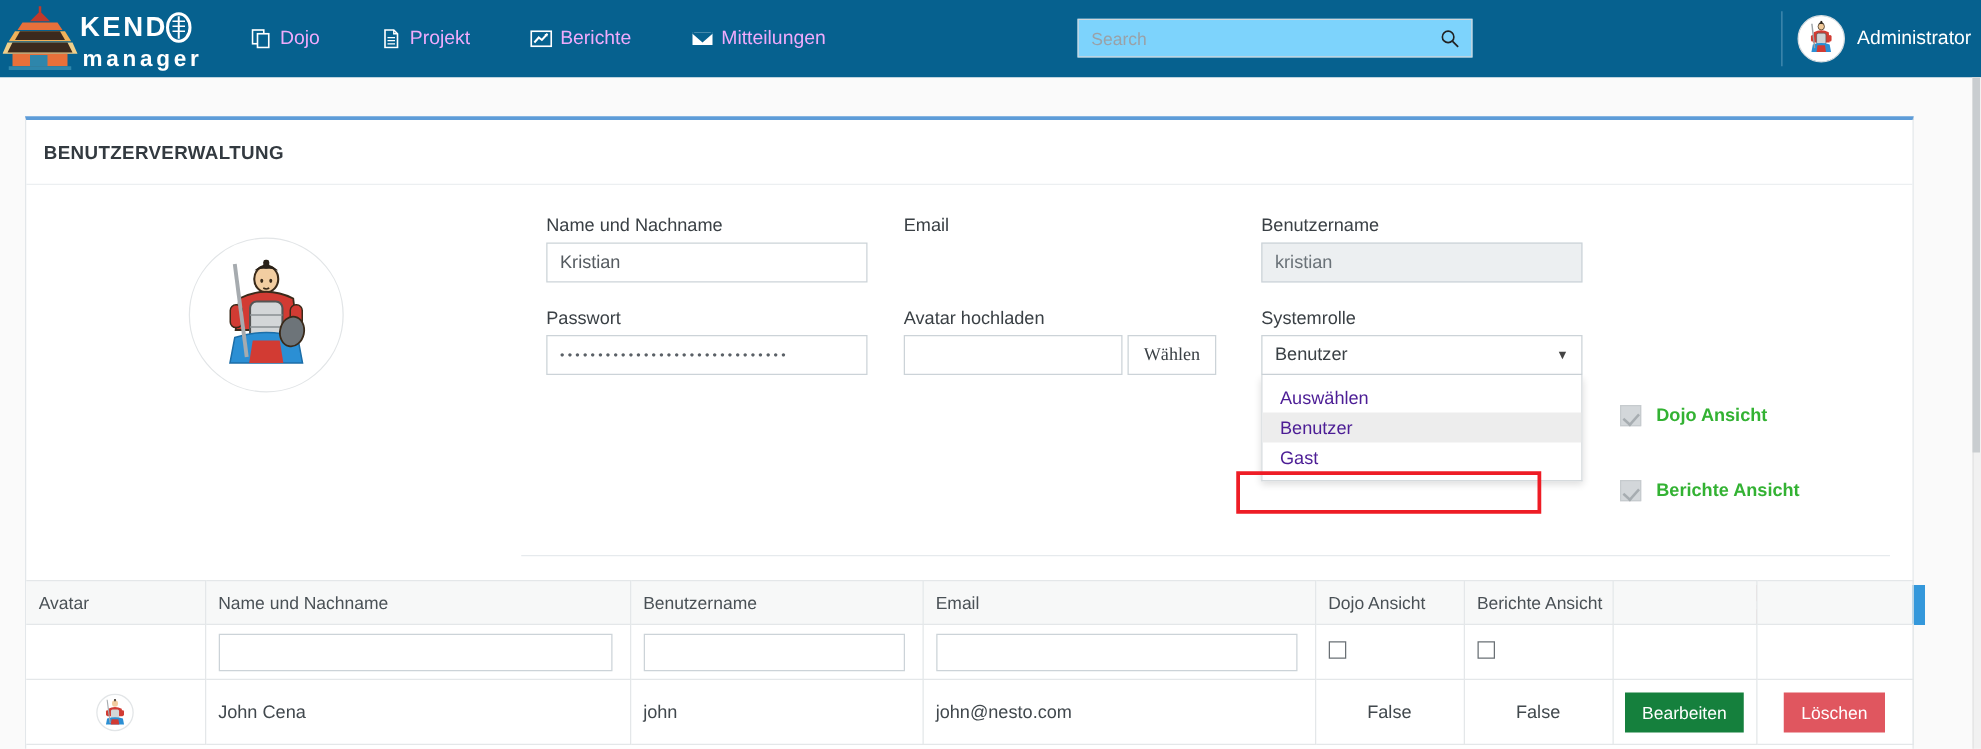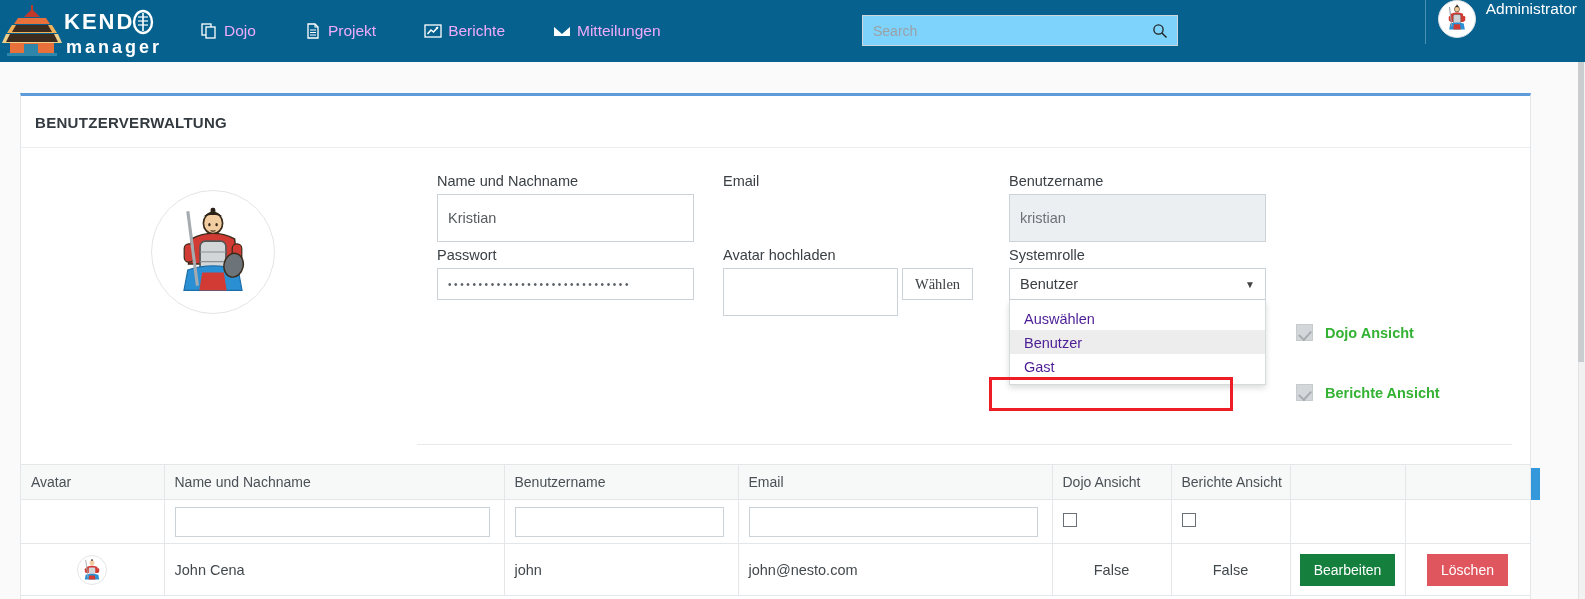--- a/index.html
+++ b/index.html
@@ -59,21 +59,21 @@
     background: transparent;
   }
   .search-input::placeholder { color: #9aa1a7; }
   .search-btn {
     width: 34px; height: 29px; border: 0; background: transparent;
     cursor: pointer; display:flex; align-items:center; justify-content:center;
     padding: 0;
   }
   .user-area {
     position: absolute; right: 8px; top: 0; height: 62px;
-    display: flex; 
+    display: flex; align-items: center;
   }
   .user-sep {
     width: 1px; height: 44px; background: #4b8fb4; margin-right: 12px;
   }
   .user-avatar {
     width: 38px; height: 38px; border-radius: 50%;
     background: #ffffff; border: 1px solid #d7dde1;
     display: flex; align-items: center; justify-content: center;
     overflow: hidden; margin-right: 10px;
   }
@@ -113,21 +113,21 @@
     overflow: hidden;
   }
 
   .field-label {
     position: absolute;
     font-size: 14.5px; color: #3a4045;
     white-space: nowrap;
   }
   .tinput {
     position: absolute;
-    height: 48px;
+    height: 32px;
     border: 1px solid #ccd3d8;
     background: #ffffff;
     font-size: 14.5px;
     color: #555b60;
     padding: 0 10px;
     font-family: "Liberation Sans", sans-serif;
     outline: none;
   }
   .tinput.readonly { background: #eceff1; color: #6a7278; }
   .pwd-dots {

